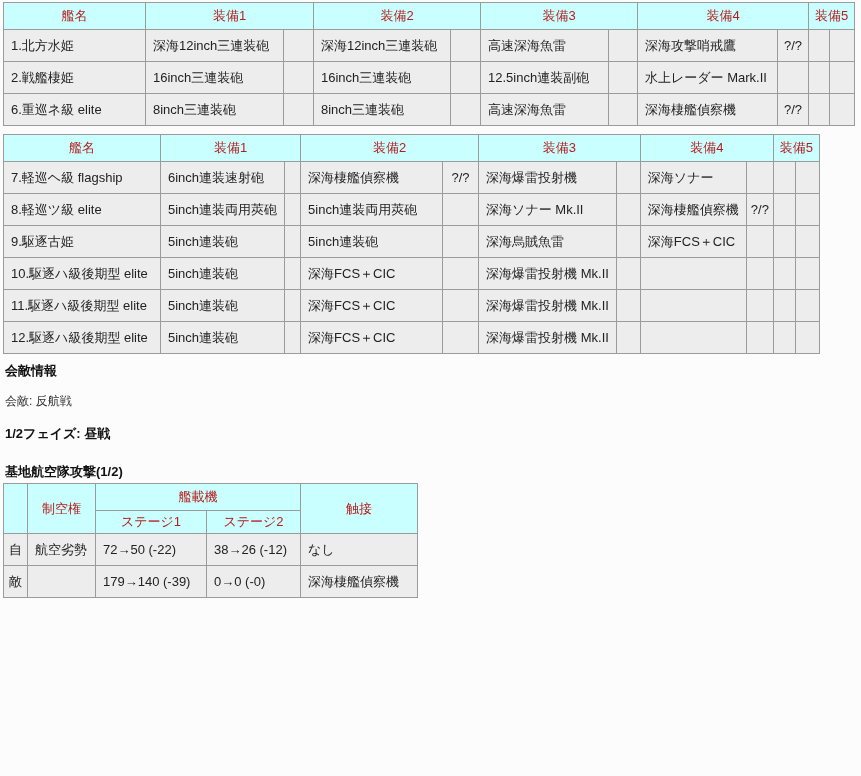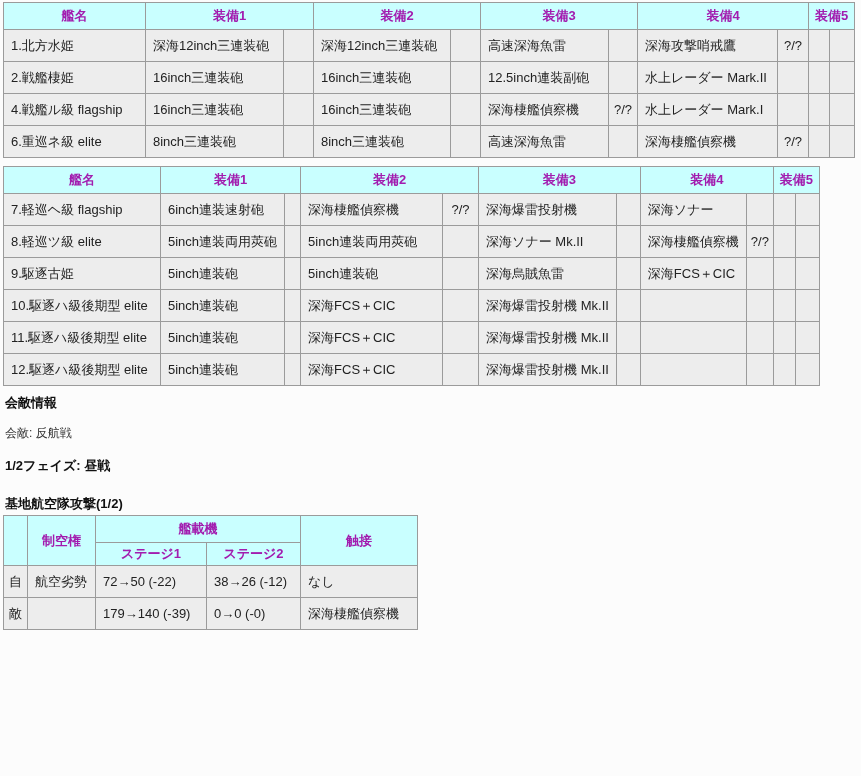--- a/index.html
+++ b/index.html
@@ -12,25 +12,25 @@
   .wrap { padding:2px 0 10px 2px; }
   table { border-collapse:collapse; margin:0 0 8px 1px; }
   th, td {
     border:1px solid #9b9b9b;
     font-size:13px;
     white-space:nowrap;
     text-align:left;
   }
   th {
     background:#c9ffff;
-    font-weight:bold;
+    font-weight:normal;
     text-align:center;
     padding:5px 6px;
     line-height:16px;
-    color:#a21caf;
+    color:#b91c1c;
   }
   td {
     background:#ededed;
     padding:7px 7px;
     line-height:17px;
   }
   
   table.ft td.p { text-align:center; padding:7px 3px; }
   table.ft { margin-bottom:8px; }
   #fleet2 { margin-top:7px; }
@@ -96,33 +96,20 @@
       <td>16inch三連装砲</td>
       <td class="p"></td>
       <td>12.5inch連装副砲</td>
       <td class="p"></td>
       <td>水上レーダー Mark.II</td>
       <td class="p"></td>
       <td></td>
       <td class="p"></td>
     </tr>
     <tr>
-      <td>4.戦艦ル級 flagship</td>
-      <td>16inch三連装砲</td>
-      <td class="p"></td>
-      <td>16inch三連装砲</td>
-      <td class="p"></td>
-      <td>深海棲艦偵察機</td>
-      <td class="p">?/?</td>
-      <td>水上レーダー Mark.I</td>
-      <td class="p"></td>
-      <td></td>
-      <td class="p"></td>
-    </tr>
-    <tr>
       <td>6.重巡ネ級 elite</td>
       <td>8inch三連装砲</td>
       <td class="p"></td>
       <td>8inch三連装砲</td>
       <td class="p"></td>
       <td>高速深海魚雷</td>
       <td class="p"></td>
       <td>深海棲艦偵察機</td>
       <td class="p">?/?</td>
       <td></td>

